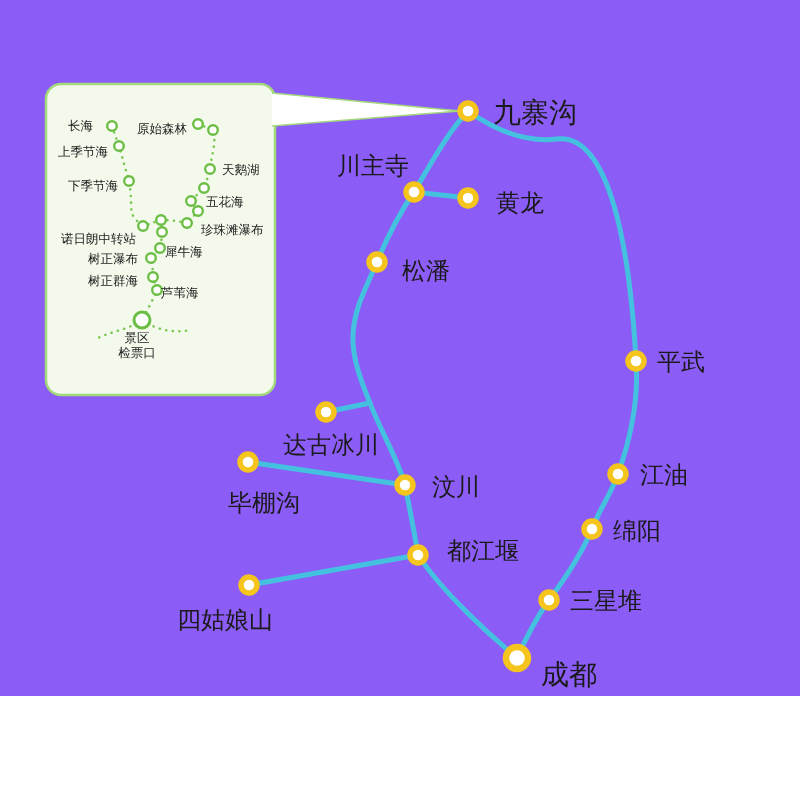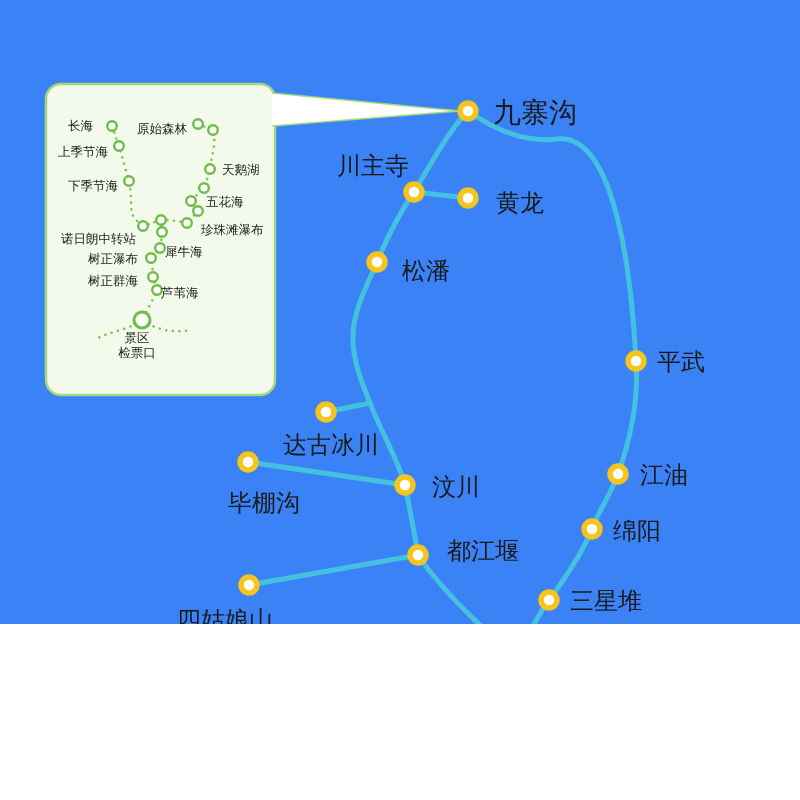--- a/index.html
+++ b/index.html
@@ -1,16 +1,16 @@
 <!DOCTYPE html>
 <html><head>
 <meta charset="utf-8">
 <style>
   html,body{margin:0;padding:0;background:#ffffff;}
-  .stage{position:relative;width:800px;height:624px;background:#3b82f6;overflow:hidden;}
+  .stage{position:relative;width:800px;height:696px;background:#8b5cf6;overflow:hidden;}
   svg{position:absolute;left:0;top:0;}
   svg text{font-family:"DejaVu Sans","Liberation Sans",sans-serif;fill:#1a1a1a;}
   .lbl{font-size:24px;}
   .lbl-lg{font-size:28px;}
   .ins{font-size:12.5px;}
 </style>
 </head>
 <body>
 
 <div class="stage">

